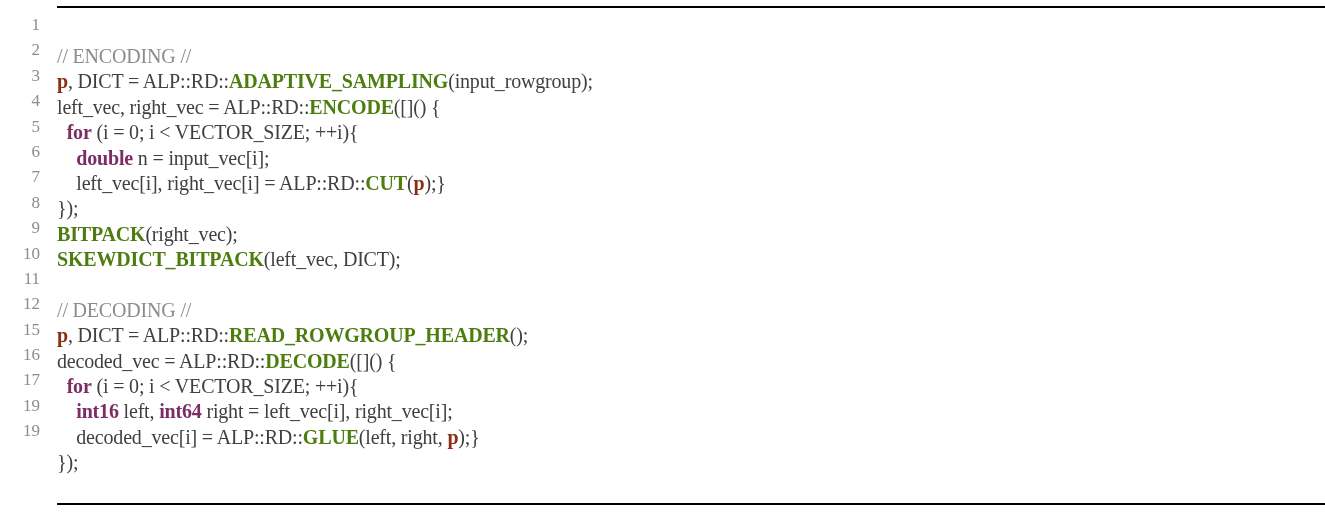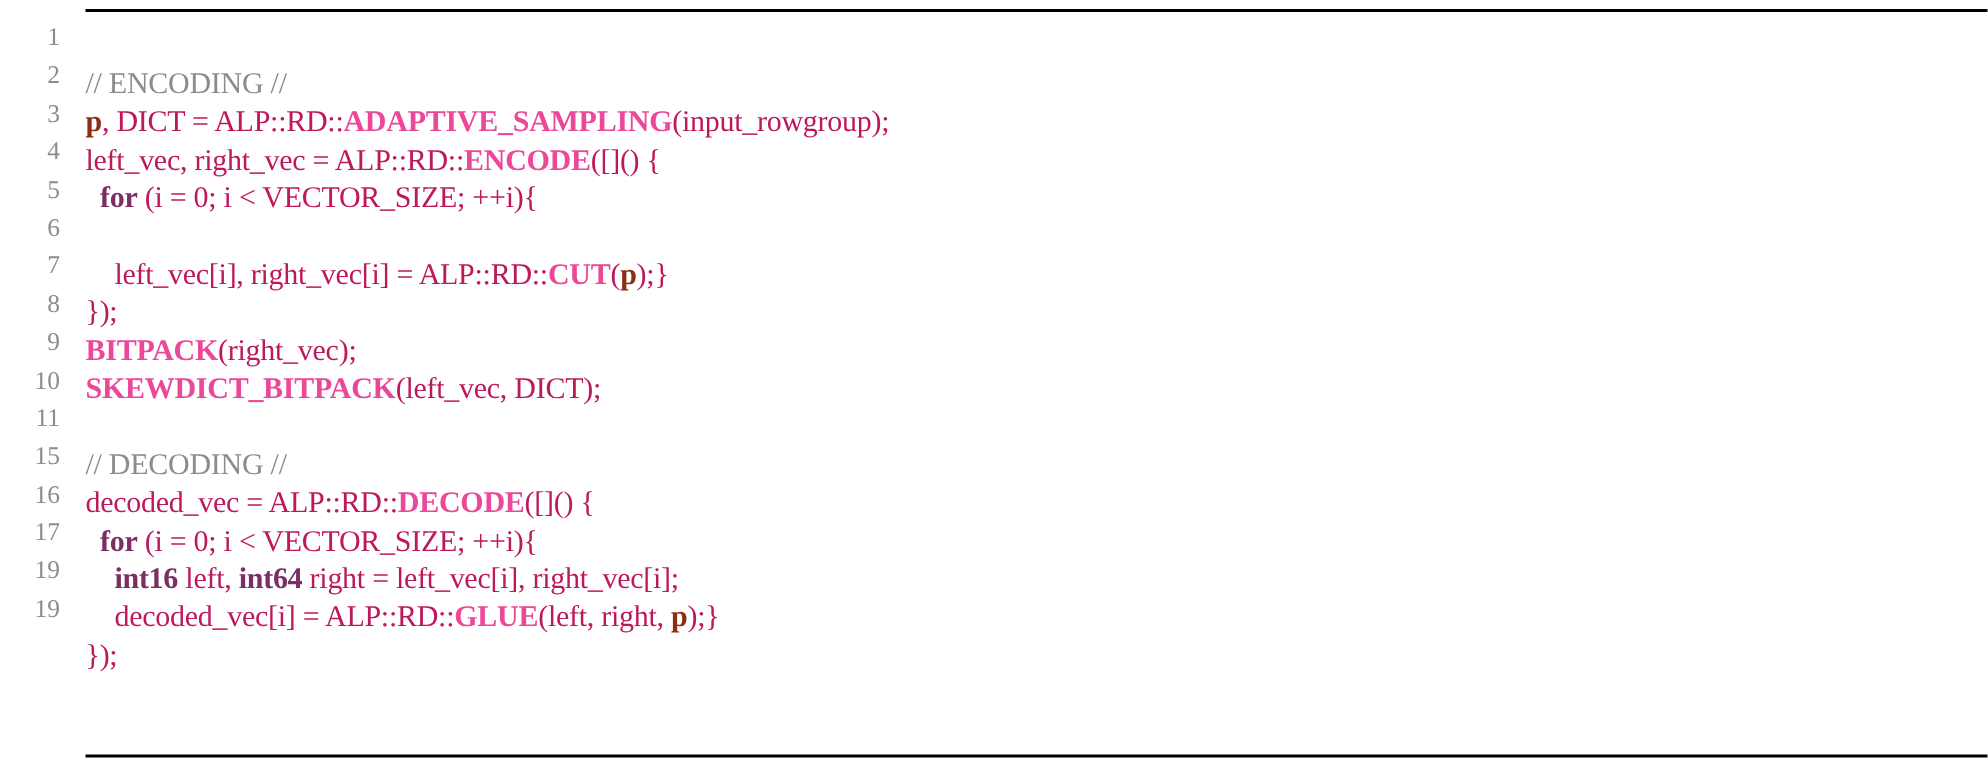--- a/index.html
+++ b/index.html
@@ -65,45 +65,46 @@
     font-family: Liberation Serif, serif;
     font-size: 20px;
     line-height: 25.4px;
     letter-spacing: -0.18px;
     color: #1a1a1a;
     white-space: pre;
     margin-top: 32px;
   }
 
   
-  .tok-plain   { color: #be185d; }
+  .tok-plain   { color: #404040; }
   .tok-comment { color: #8C8C8C; }
-  .tok-fn      { color: #ec4899; font-weight: bold; }
+  .tok-fn      { color: #4d7c0f; font-weight: bold; }
   .tok-kw      { color: #7B2D64; font-weight: bold; }
   .tok-var     { color: #8B2F12; font-weight: bold; }
 </style>
 </head>
 <body>
 
 <div id="listing">
 
   <div class="rule top"></div>
 
   <div class="code-area" id="code-area">
       <div class="code-line"><span class="lineno">1</span><span class="codetext"><span class="tok-comment">// ENCODING //</span></span></div>
       <div class="code-line"><span class="lineno">2</span><span class="codetext"><span class="tok-var">p</span><span class="tok-plain">, DICT = ALP::RD::</span><span class="tok-fn">ADAPTIVE_SAMPLING</span><span class="tok-plain">(input_rowgroup);</span></span></div>
       <div class="code-line"><span class="lineno">3</span><span class="codetext"><span class="tok-plain">left_vec, right_vec = ALP::RD::</span><span class="tok-fn">ENCODE</span><span class="tok-plain">([]() {</span></span></div>
       <div class="code-line"><span class="lineno">4</span><span class="codetext"><span class="tok-plain">  </span><span class="tok-kw">for</span><span class="tok-plain"> (i = 0; i &lt; VECTOR_SIZE; ++i){</span></span></div>
-      <div class="code-line"><span class="lineno">5</span></div>
+      <div class="code-line"><span class="lineno">5</span><span class="codetext"><span class="tok-plain">    </span><span class="tok-kw">double</span><span class="tok-plain"> n = input_vec[i];</span></span></div>
       <div class="code-line"><span class="lineno">6</span><span class="codetext"><span class="tok-plain">    left_vec[i], right_vec[i] = ALP::RD::</span><span class="tok-fn">CUT</span><span class="tok-plain">(</span><span class="tok-var">p</span><span class="tok-plain">);}</span></span></div>
       <div class="code-line"><span class="lineno">7</span><span class="codetext"><span class="tok-plain">});</span></span></div>
       <div class="code-line"><span class="lineno">8</span><span class="codetext"><span class="tok-fn">BITPACK</span><span class="tok-plain">(right_vec);</span></span></div>
       <div class="code-line"><span class="lineno">9</span><span class="codetext"><span class="tok-fn">SKEWDICT_BITPACK</span><span class="tok-plain">(left_vec, DICT);</span></span></div>
       <div class="code-line"><span class="lineno">10</span><span class="codetext"></span></div>
       <div class="code-line"><span class="lineno">11</span><span class="codetext"><span class="tok-comment">// DECODING //</span></span></div>
+      <div class="code-line"><span class="lineno">12</span><span class="codetext"><span class="tok-var">p</span><span class="tok-plain">, DICT = ALP::RD::</span><span class="tok-fn">READ_ROWGROUP_HEADER</span><span class="tok-plain">();</span></span></div>
       <div class="code-line"><span class="lineno">15</span><span class="codetext"><span class="tok-plain">decoded_vec = ALP::RD::</span><span class="tok-fn">DECODE</span><span class="tok-plain">([]() {</span></span></div>
       <div class="code-line"><span class="lineno">16</span><span class="codetext"><span class="tok-plain">  </span><span class="tok-kw">for</span><span class="tok-plain"> (i = 0; i &lt; VECTOR_SIZE; ++i){</span></span></div>
       <div class="code-line"><span class="lineno">17</span><span class="codetext"><span class="tok-plain">    </span><span class="tok-kw">int16</span><span class="tok-plain"> left, </span><span class="tok-kw">int64</span><span class="tok-plain"> right = left_vec[i], right_vec[i];</span></span></div>
       <div class="code-line"><span class="lineno">19</span><span class="codetext"><span class="tok-plain">    decoded_vec[i] = ALP::RD::</span><span class="tok-fn">GLUE</span><span class="tok-plain">(left, right, </span><span class="tok-var">p</span><span class="tok-plain">);}</span></span></div>
       <div class="code-line"><span class="lineno">19</span><span class="codetext"><span class="tok-plain">});</span></span></div>
     </div>
 
   <div class="rule bottom"></div>
 
 </div>

